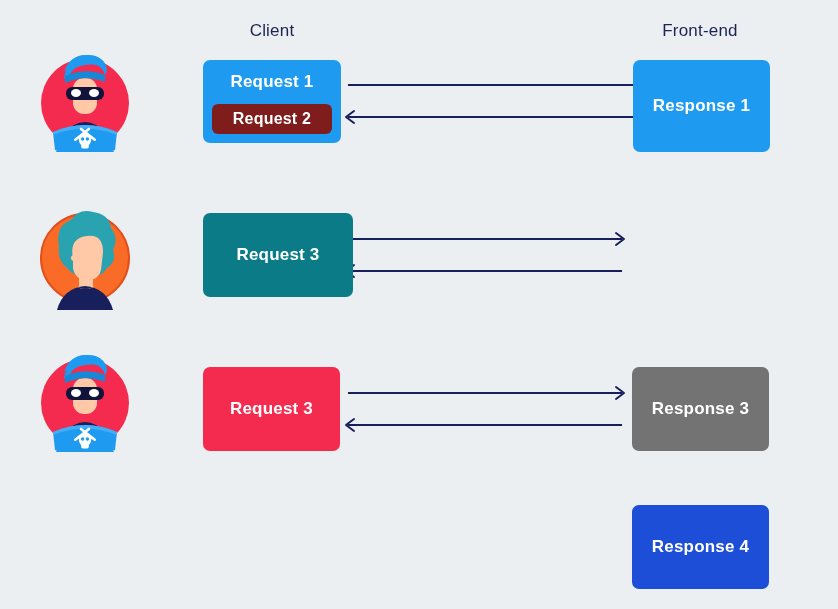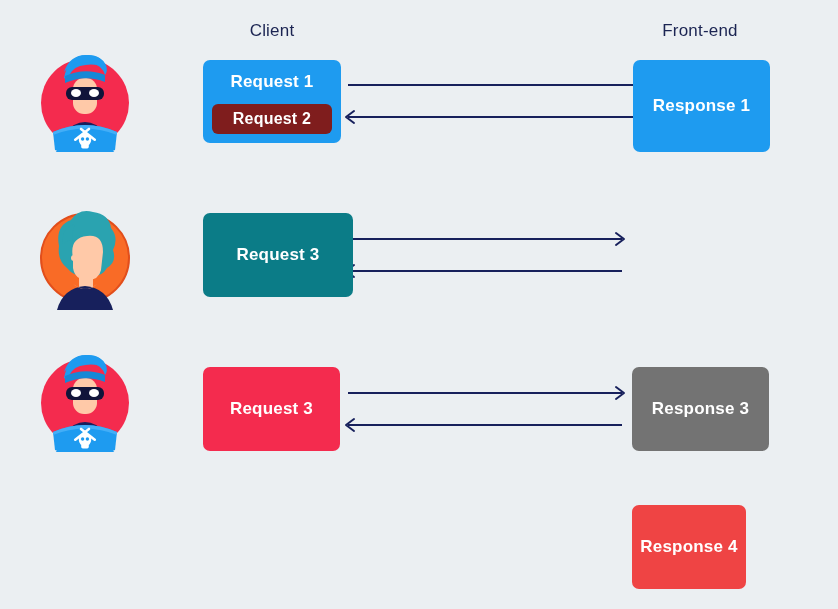--- a/index.html
+++ b/index.html
@@ -205,17 +205,17 @@
 
 
   <div class="nodebox" id="box-request-4" style="left:203px; top:367px; width:137px; height:84px; background:#f42b4e;">
     <span>Request 3</span>
   </div>
 
   <div class="nodebox" id="box-response-3" style="left:632px; top:367px; width:137px; height:84px; background:#737373;">
     <span>Response 3</span>
   </div>
 
-  <div class="nodebox" id="box-response-4" style="left:632px; top:505px; width:114px; height:84px; background:#ef4444;">
+  <div class="nodebox" id="box-response-4" style="left:632px; top:505px; width:137px; height:84px; background:#1d4ed8;">
     <span>Response 4</span>
   </div>
 
 </div>
 
 </body></html>

